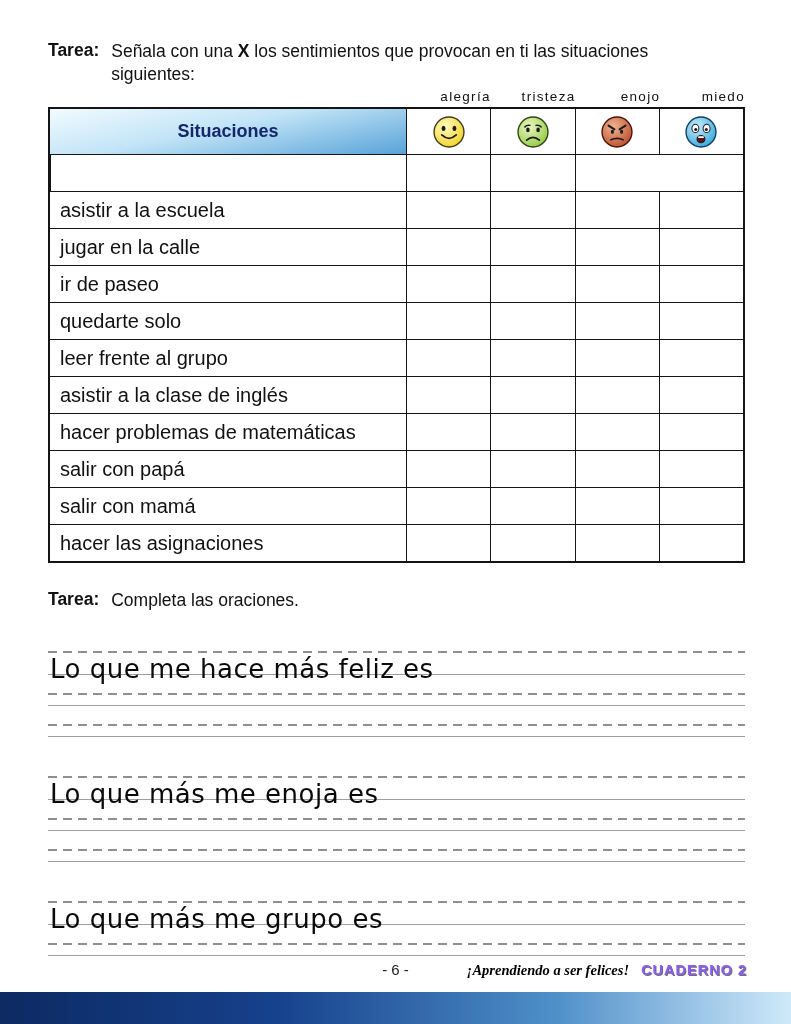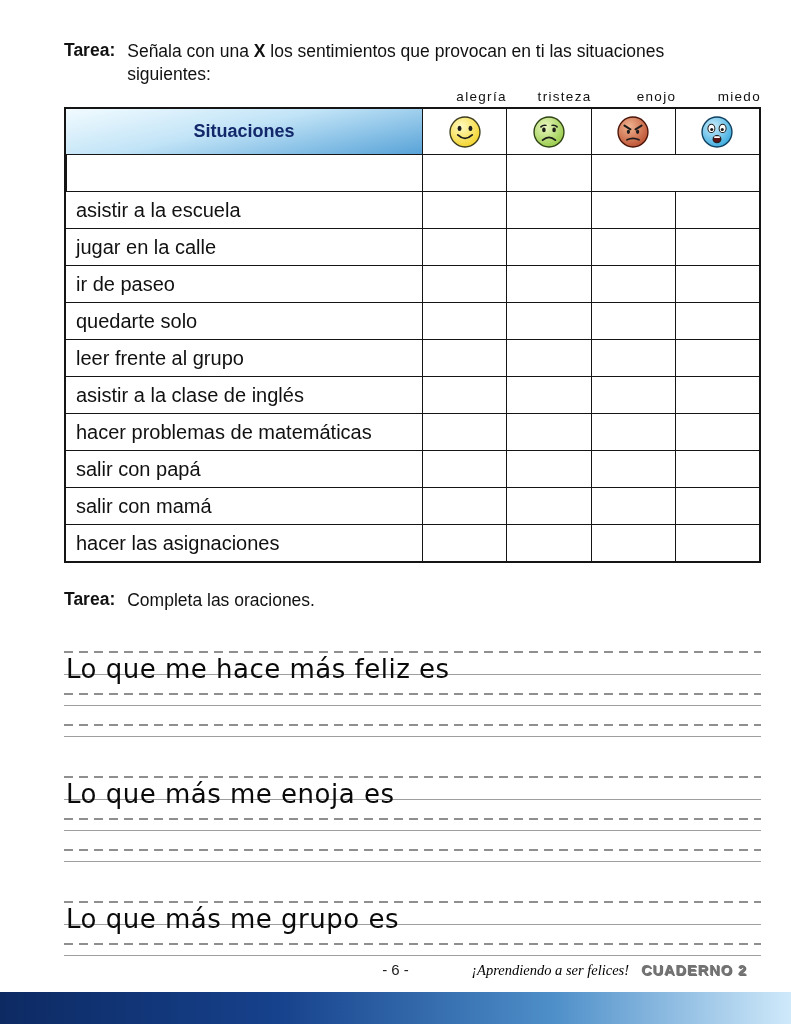--- a/index.html
+++ b/index.html
@@ -1,18 +1,18 @@
 <!DOCTYPE html>
 <html><head>
 <meta charset="utf-8">
 <style>
   * { margin:0; padding:0; box-sizing:border-box; }
   html,body { width:791px; height:1024px; }
   body { font-family:"Liberation Sans", sans-serif; background:#ffffff; position:relative; overflow:hidden; color:#111; }
-  .page { position:absolute; inset:0;padding-left:16px; }
+  .page { position:absolute; inset:0; }
 
   
   .task { display:flex; margin-left:48px; margin-right:46px; }
   .task-label { font-weight:bold; font-size:17.5px; flex:none; }
   .task-text { font-size:17.5px; line-height:1.32; padding-left:12px; }
   #task1 { padding-top:40px; }
   #task1 .task-text { width:604px; }
   #task2 { margin-top:26px; }
 
   
@@ -41,22 +41,22 @@
   .prompt-row .midline { top:26px; }
   .prompt-text { position:absolute; left:2px; bottom:-8px; line-height:1;
                  font-family:"DejaVu Sans", sans-serif; font-size:26px; color:#0a0a0a;
                  white-space:nowrap; letter-spacing:0.5px; }
   .wrow { position:relative; height:24px; margin-top:7px; border-bottom:1.3px solid #9e9e9e; }
   .wrow .midline { top:11px; }
 
   
   .page-number { position:absolute; bottom:46px; left:0; width:100%; text-align:center; font-size:15px; color:#222; }
   .brand-line { position:absolute; bottom:45px; right:44px; font-size:14.5px; white-space:nowrap; }
-  .brand-name { font-family:"Liberation Serif", serif; font-style:italic; font-weight:normal; color:#000; }
-  .brand-badge { font-weight:bold; color:#737373; margin-left:8px; letter-spacing:1px;
+  .brand-name { font-family:"Liberation Serif", serif; font-style:italic; font-weight:bold; color:#000; }
+  .brand-badge { font-weight:bold; color:#8b5cf6; margin-left:8px; letter-spacing:1px;
                  text-shadow:1px 1px 0 #6e6e6e, -0.5px -0.5px 0 #e8e8e8; }
   .footer-bar { position:absolute; bottom:0; left:0; width:100%; height:32px;
                 background:linear-gradient(90deg,#0d2a63 0%, #16418c 35%, #4e8fc9 70%, #cfe9fa 100%); }
 </style>
 </head>
 <body>
 
 <div class="page">
 
   <div class="task" id="task1">

